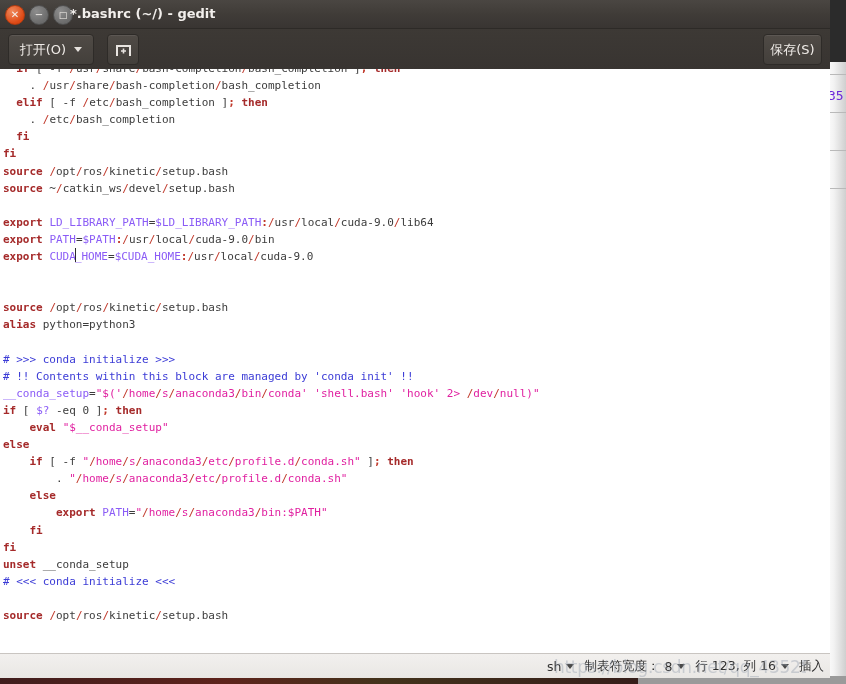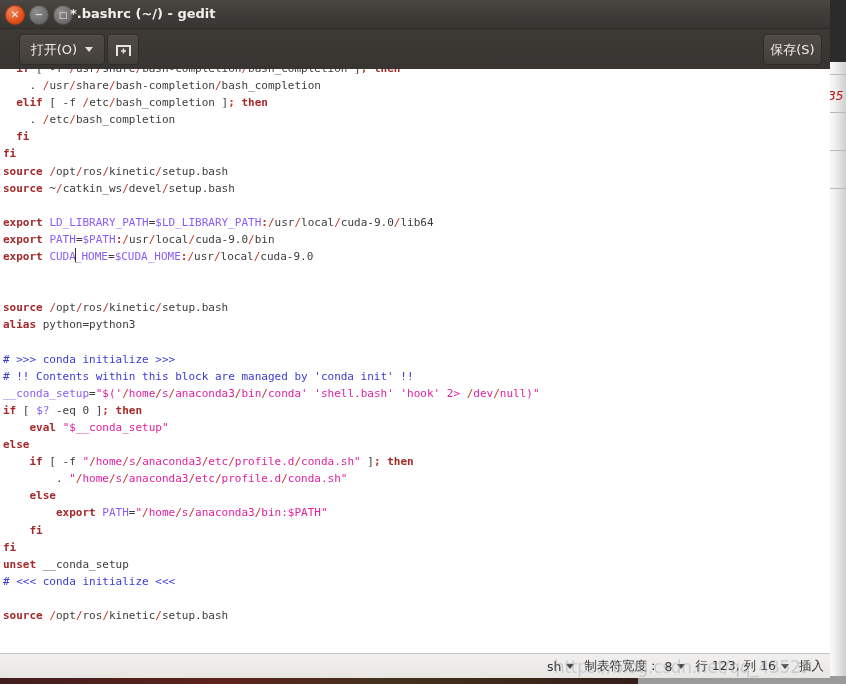--- a/index.html
+++ b/index.html
@@ -14,21 +14,21 @@
   
   .bg-right{
     position:absolute;left:826px;top:0;width:20px;height:684px;
     background:linear-gradient(to right,#ffffff 0%,#f2f2f2 40%,#cfcfcf 100%);
   }
   .bg-right-head{
     position:absolute;left:826px;top:0;width:20px;height:62px;background:#2b2b2b;
   }
   .bg-right-num{
     position:absolute;left:828px;top:88px;font-family:"DejaVu Sans Mono","Liberation Mono",monospace;
-    font-size:13px;color:#b91c1c;letter-spacing:0px;font-style:italic;
+    font-size:13px;color:#6d28d9;letter-spacing:0px;
   }
   .bg-right-line{position:absolute;left:826px;width:20px;height:1px;background:#b9b9b9;}
   .bg-bottom{
     position:absolute;left:0;top:676px;width:846px;height:8px;
     background:#8a8a8a;
   }
   .bg-bottom-dark{
     position:absolute;left:0;top:676px;width:638px;height:8px;
     background:linear-gradient(to right,#3a1414,#5a1a12 35%,#3d2b12 60%,#2e1410);
     opacity:.92;
@@ -69,21 +69,21 @@
   }
   .tb-btn{
     position:absolute;top:5px;height:31px;border-radius:4px;
     background:linear-gradient(to bottom,#504b46,#433f3b);
     border:1px solid #2e2b28;
     box-shadow:inset 0 1px 0 rgba(255,255,255,.07);
     color:#f0ece8;font-size:13px;
     display:flex;align-items:center;justify-content:center;gap:6px;
     box-sizing:border-box;
   }
-  .tb-open{left:19px;width:86px;padding:0 8px;}
+  .tb-open{left:8px;width:86px;padding:0 8px;}
   .tb-open .caret{
     width:0;height:0;border-left:4px solid transparent;border-right:4px solid transparent;
     border-top:5px solid #e6e2de;display:inline-block;margin-left:2px;
   }
   .tb-new{left:107px;width:32px;}
   .tb-save{left:763px;width:59px;}
   .newdoc{display:block;width:15px;height:14px;}
 
   
   .editor{

